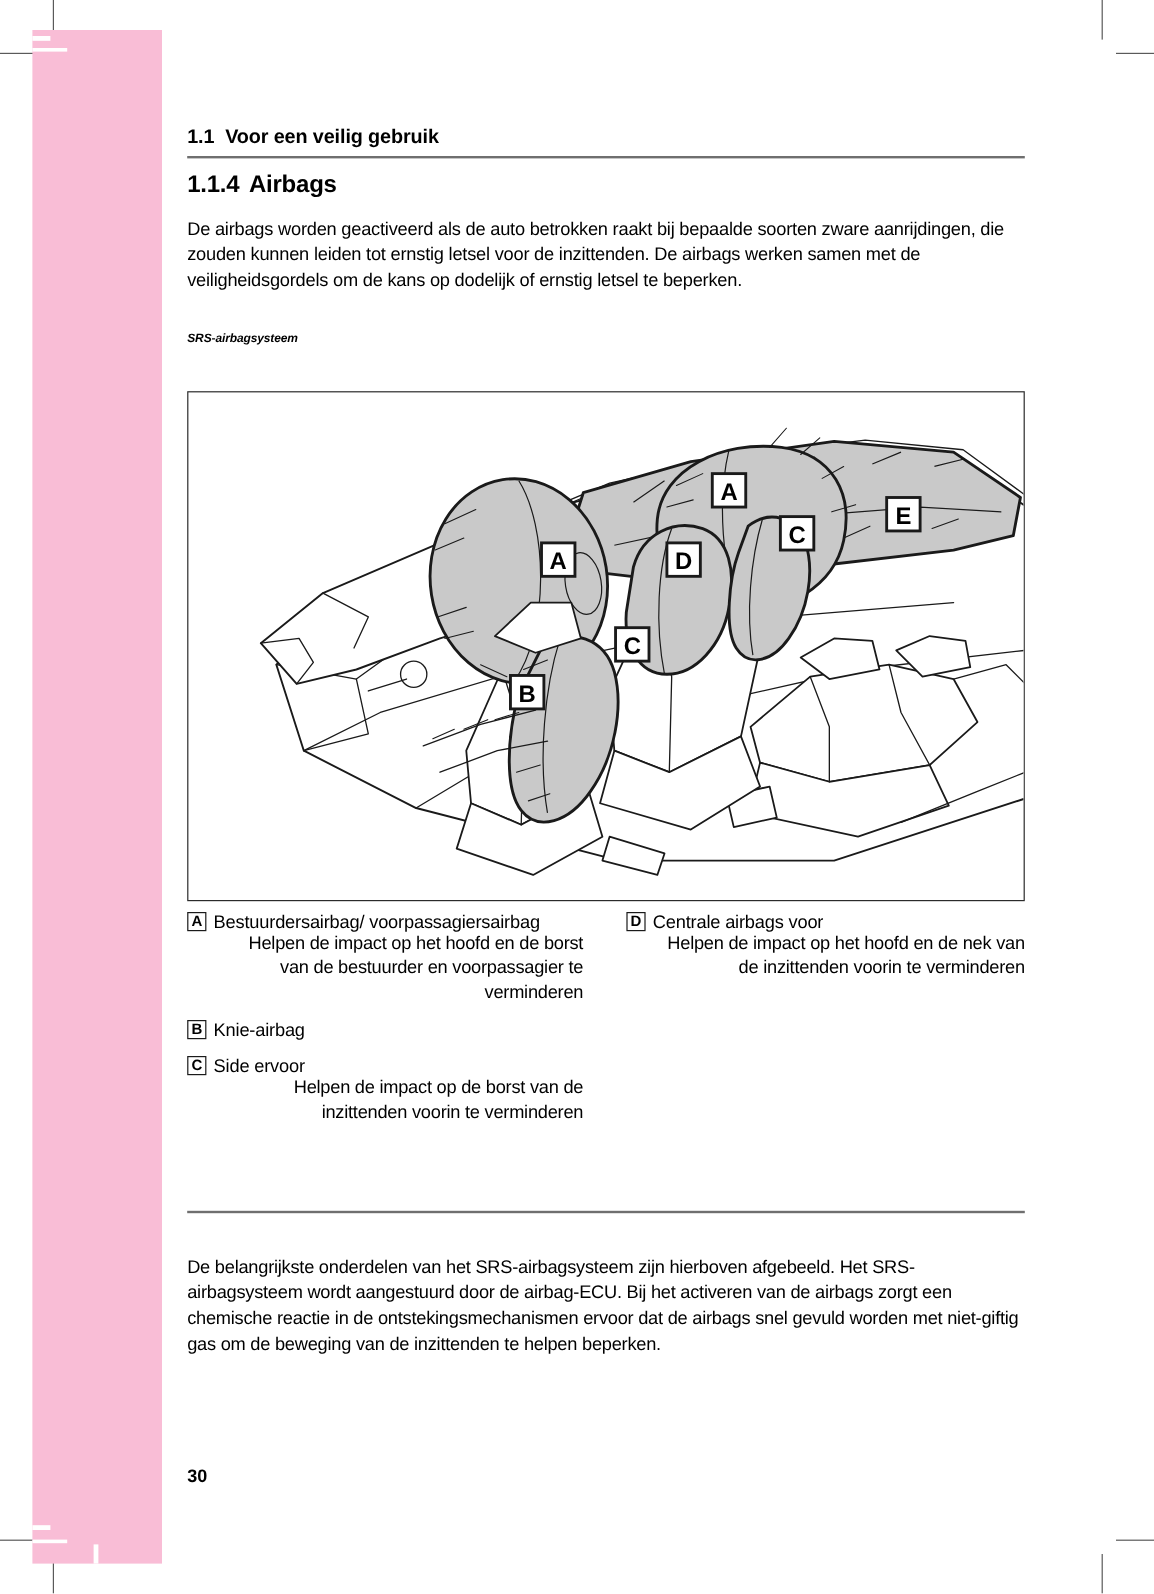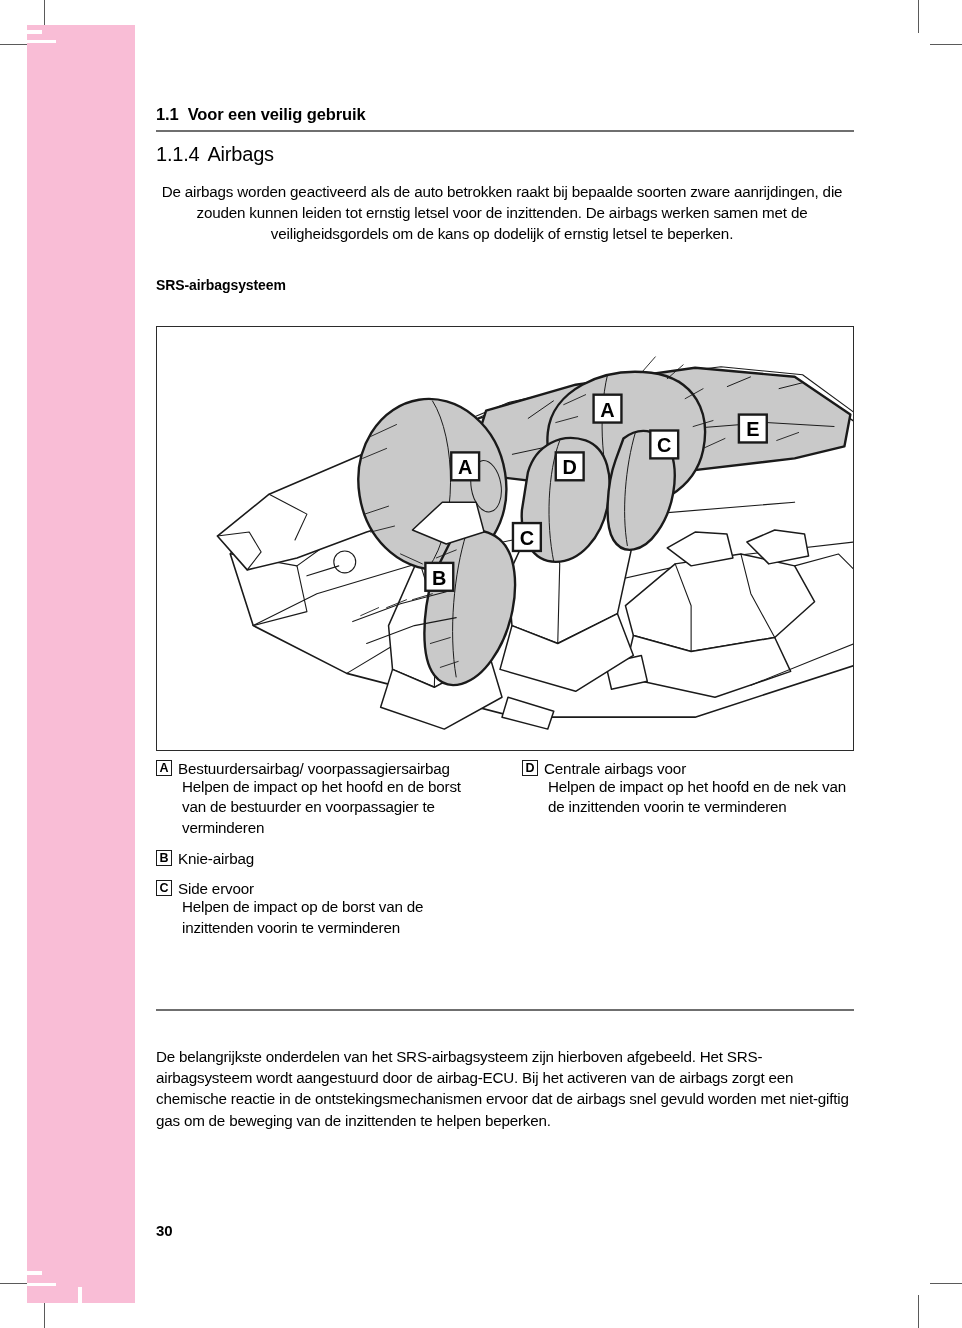--- a/index.html
+++ b/index.html
@@ -76,43 +76,44 @@
     width: 698px;
     height: 2px;
     background: #6f6f6f;
   }
 
   .section-title {
     position: absolute;
     left: 0;
     top: 143px;
     font-size: 20px;
-    font-weight: normal;
+    font-weight: bold;
     letter-spacing: -0.2px;
   }
   .section-title .num { margin-right: 8px; }
 
   .intro {
     position: absolute;
     left: 0;
     top: 181px;
     width: 692px;
     font-size: 15.2px;
     line-height: 21.2px;
     letter-spacing: -0.18px;
-    text-align: center;
+    text-align: left;
   }
 
   .subhead {
     position: absolute;
     left: 0;
     top: 277px;
-    font-size: 14px;
+    font-size: 10px;
     font-weight: bold;
     letter-spacing: -0.1px;
+    font-style: italic;
   }
 
   
   .figure-box {
     position: absolute;
     left: 0;
     top: 326px;
     width: 698px;
     height: 425px;
     border: 1.5px solid #2b2b2b;
@@ -160,20 +161,21 @@
     display: inline;
     font-size: 15.2px;
     letter-spacing: -0.15px;
   }
   .legend-desc {
     margin-left: 26px;
     font-size: 15.2px;
     line-height: 20.4px;
     letter-spacing: -0.2px;
     margin-top: -1px;
+    text-align: right;
   }
 
   .rule-legend {
     position: absolute;
     left: 0;
     top: 1009px;
     width: 698px;
     height: 2px;
     background: #6f6f6f;
   }

